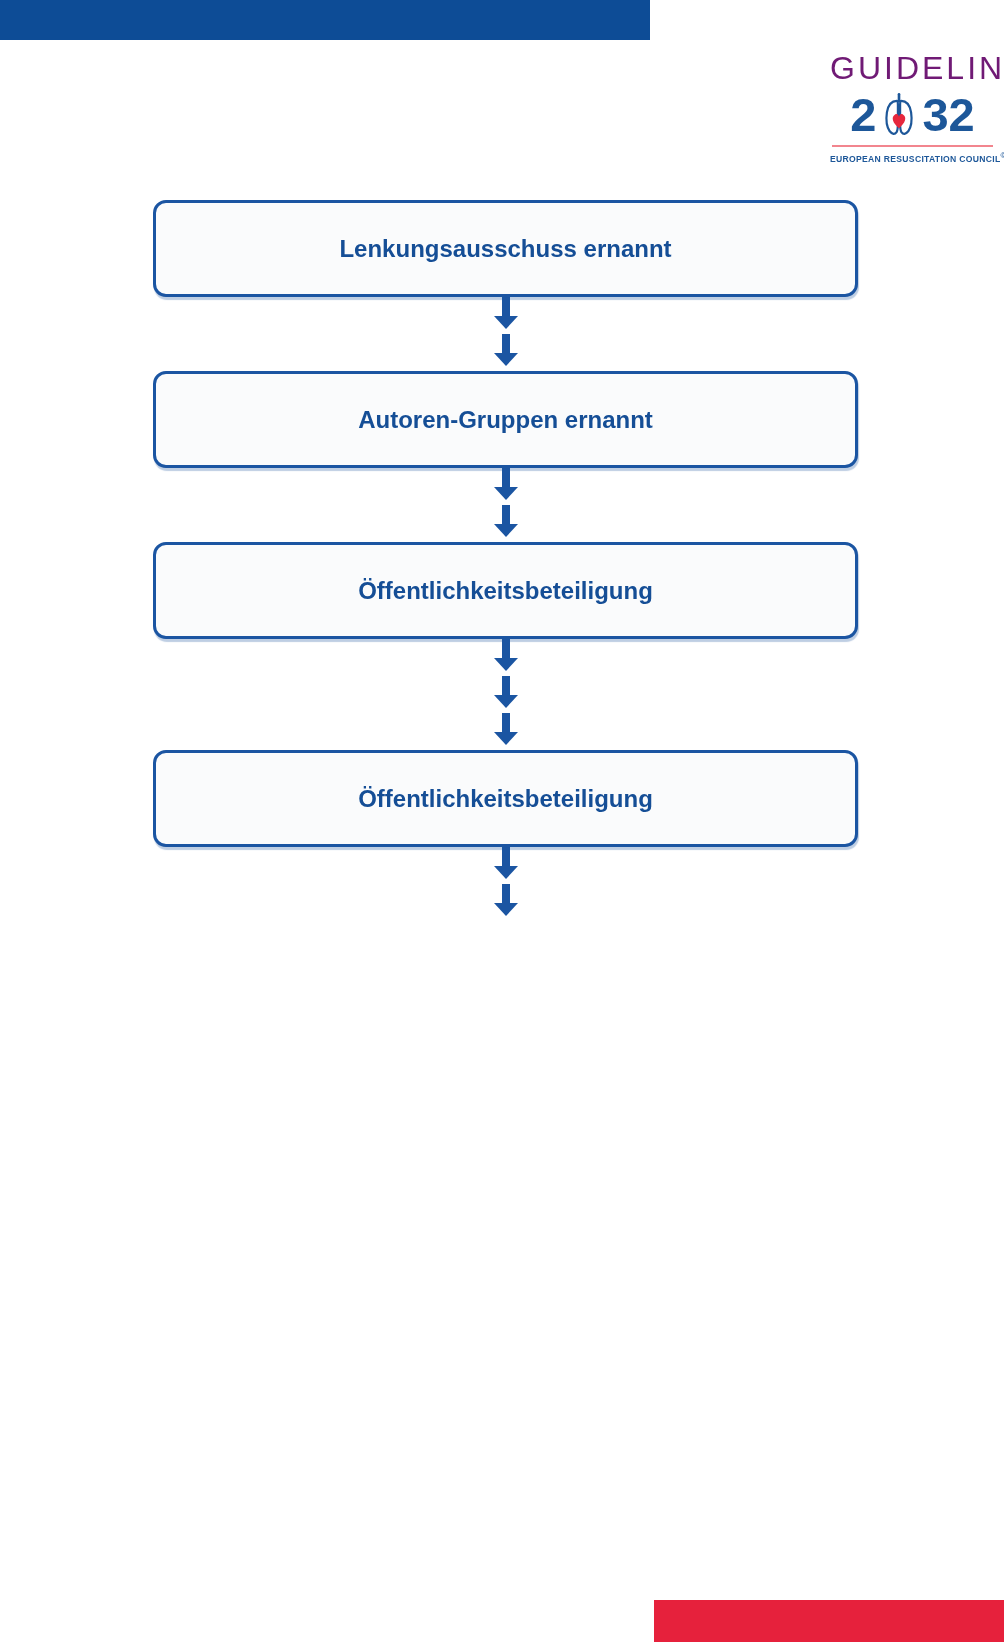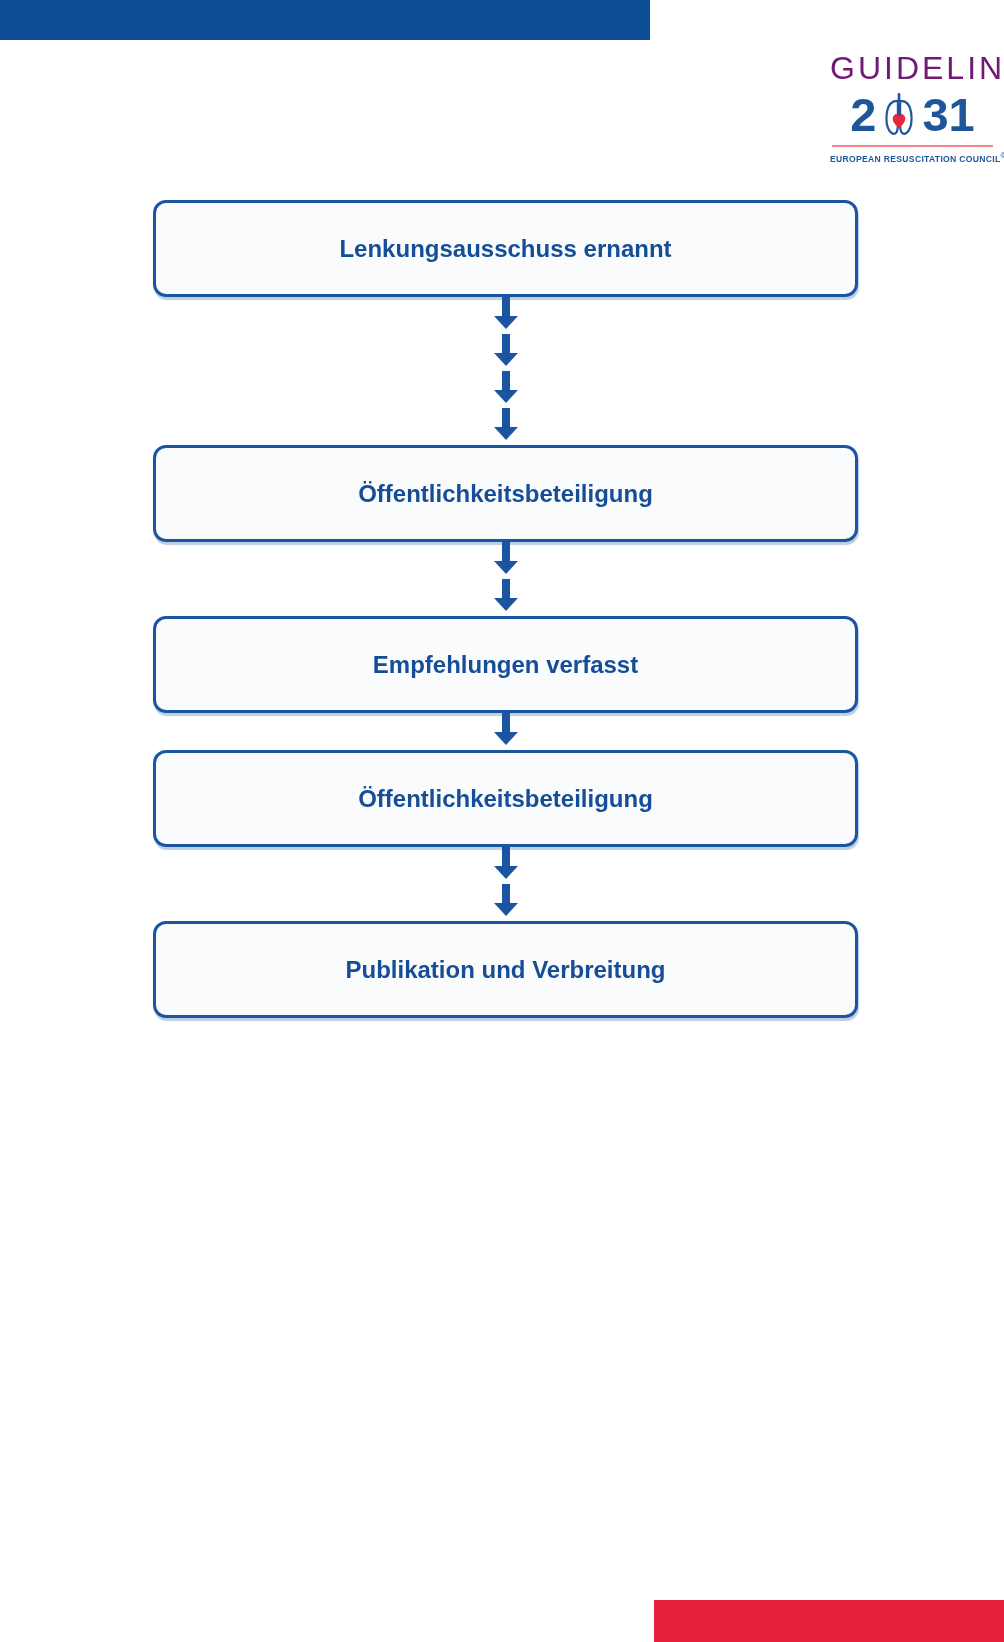--- a/index.html
+++ b/index.html
@@ -125,41 +125,44 @@
     <div class="logo-year">
       <span class="digits">2</span>
       <span class="lungs-wrap">
         <svg viewBox="0 0 100 100" width="44" height="46">
           <path d="M50 3 L50 18" stroke="#1d5799" stroke-width="6" stroke-linecap="round" fill="none"></path>
           <path d="M45 18 Q27 18 22.5 44 Q18.5 72 29 87 Q38 98 44.5 89 Q47.5 84 47.5 70 L47.5 26 Q47.5 18 45 18 Z" fill="none" stroke="#1d5799" stroke-width="5" stroke-linejoin="round"></path>
           <path d="M55 18 Q73 18 77.5 44 Q81.5 72 71 87 Q62 98 55.5 89 Q52.5 84 52.5 70 L52.5 26 Q52.5 18 55 18 Z" fill="none" stroke="#1d5799" stroke-width="5" stroke-linejoin="round"></path>
           <path d="M50 80 C36 69 31 55 41 49 C47 45.5 50 52 50 55 C50 52 53 45.5 59 49 C69 55 64 69 50 80 Z" fill="#e6273c"></path>
         </svg>
       </span>
-      <span class="digits">31</span>
+      <span class="digits">32</span>
     </div>
     <div class="logo-divider"></div>
     <div class="logo-org"><span>EUROPEAN RESUSCITATION COUNCIL</span><sup>©</sup></div>
   </div>
 
   <div class="flow">
 
     <div class="flow-box">
       <span class="flow-label">Lenkungsausschuss ernannt</span>
     </div>
     <div class="flow-arrow">
       <div class="stem"></div>
         <div class="head"></div>
     </div>
 
     <div class="flow-arrow">
       <div class="stem"></div>
         <div class="head"></div>
     </div>
 
+    <div class="flow-box">
+      <span class="flow-label">Autoren-Gruppen ernannt</span>
+    </div>
     <div class="flow-arrow">
       <div class="stem"></div>
         <div class="head"></div>
     </div>
 
     <div class="flow-arrow">
       <div class="stem"></div>
         <div class="head"></div>
     </div>
 
@@ -169,42 +172,36 @@
     <div class="flow-arrow">
       <div class="stem"></div>
         <div class="head"></div>
     </div>
 
     <div class="flow-arrow">
       <div class="stem"></div>
         <div class="head"></div>
     </div>
 
-    <div class="flow-box">
-      <span class="flow-label">Empfehlungen verfasst</span>
-    </div>
     <div class="flow-arrow">
       <div class="stem"></div>
         <div class="head"></div>
     </div>
 
     <div class="flow-box">
       <span class="flow-label">Öffentlichkeitsbeteiligung</span>
     </div>
     <div class="flow-arrow">
       <div class="stem"></div>
         <div class="head"></div>
     </div>
 
     <div class="flow-arrow">
       <div class="stem"></div>
         <div class="head"></div>
     </div>
 
-    <div class="flow-box">
-      <span class="flow-label">Publikation und Verbreitung</span>
-    </div>
 
   </div>
 
   <div class="bottom-bar"></div>
 
 </div>
 
 </body></html>

